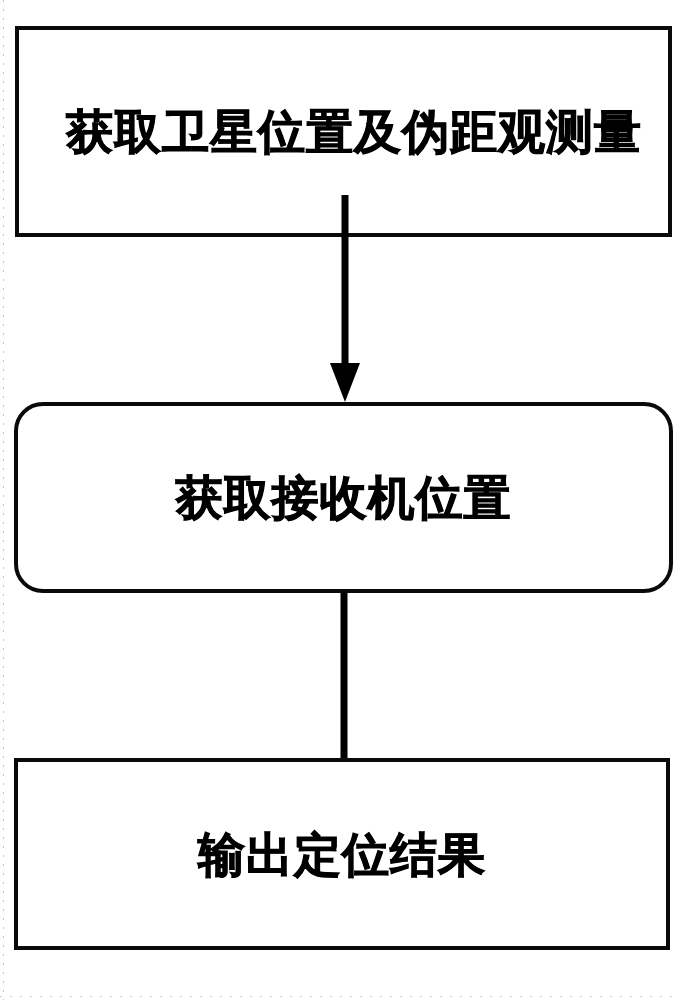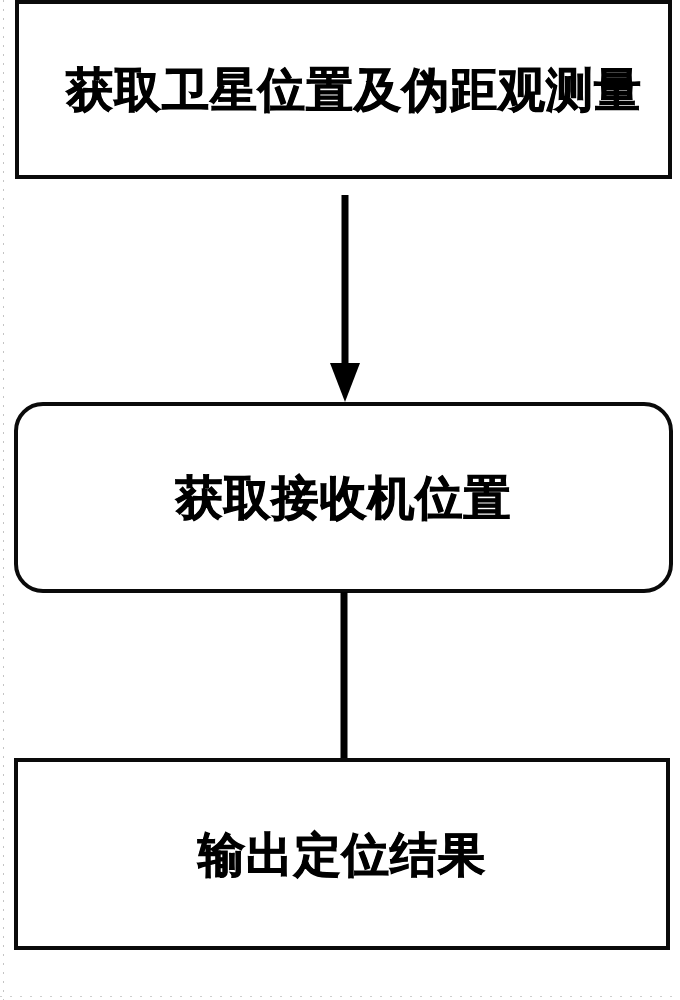--- a/index.html
+++ b/index.html
@@ -57,21 +57,21 @@
   .node-label {
     color: #000000;
     font-weight: 700;
     line-height: 1;
     white-space: nowrap;
     text-align: center;
     
     -webkit-text-stroke: 0.9px #000000;
   }
 
-  #node-acquire   { left: 15px;  top: 0;  width: 657px; height: 179px; padding-left: 21px; }
+  #node-acquire   { left: 15px;  top: 26px;  width: 657px; height: 211px; padding-left: 21px; }
   #node-receiver  { left: 14px;  top: 402px; width: 659px; height: 191px; border-radius: 29px; }
   #node-output    { left: 14px;  top: 758px; width: 656px; height: 192px; }
 
   #node-acquire  .node-label { font-size: 47px; letter-spacing: 1px; }
   #node-receiver .node-label { font-size: 47px; letter-spacing: 1px; }
   #node-output   .node-label { font-size: 47px; letter-spacing: 1px; }
 
   
   .connector {
     position: absolute;

